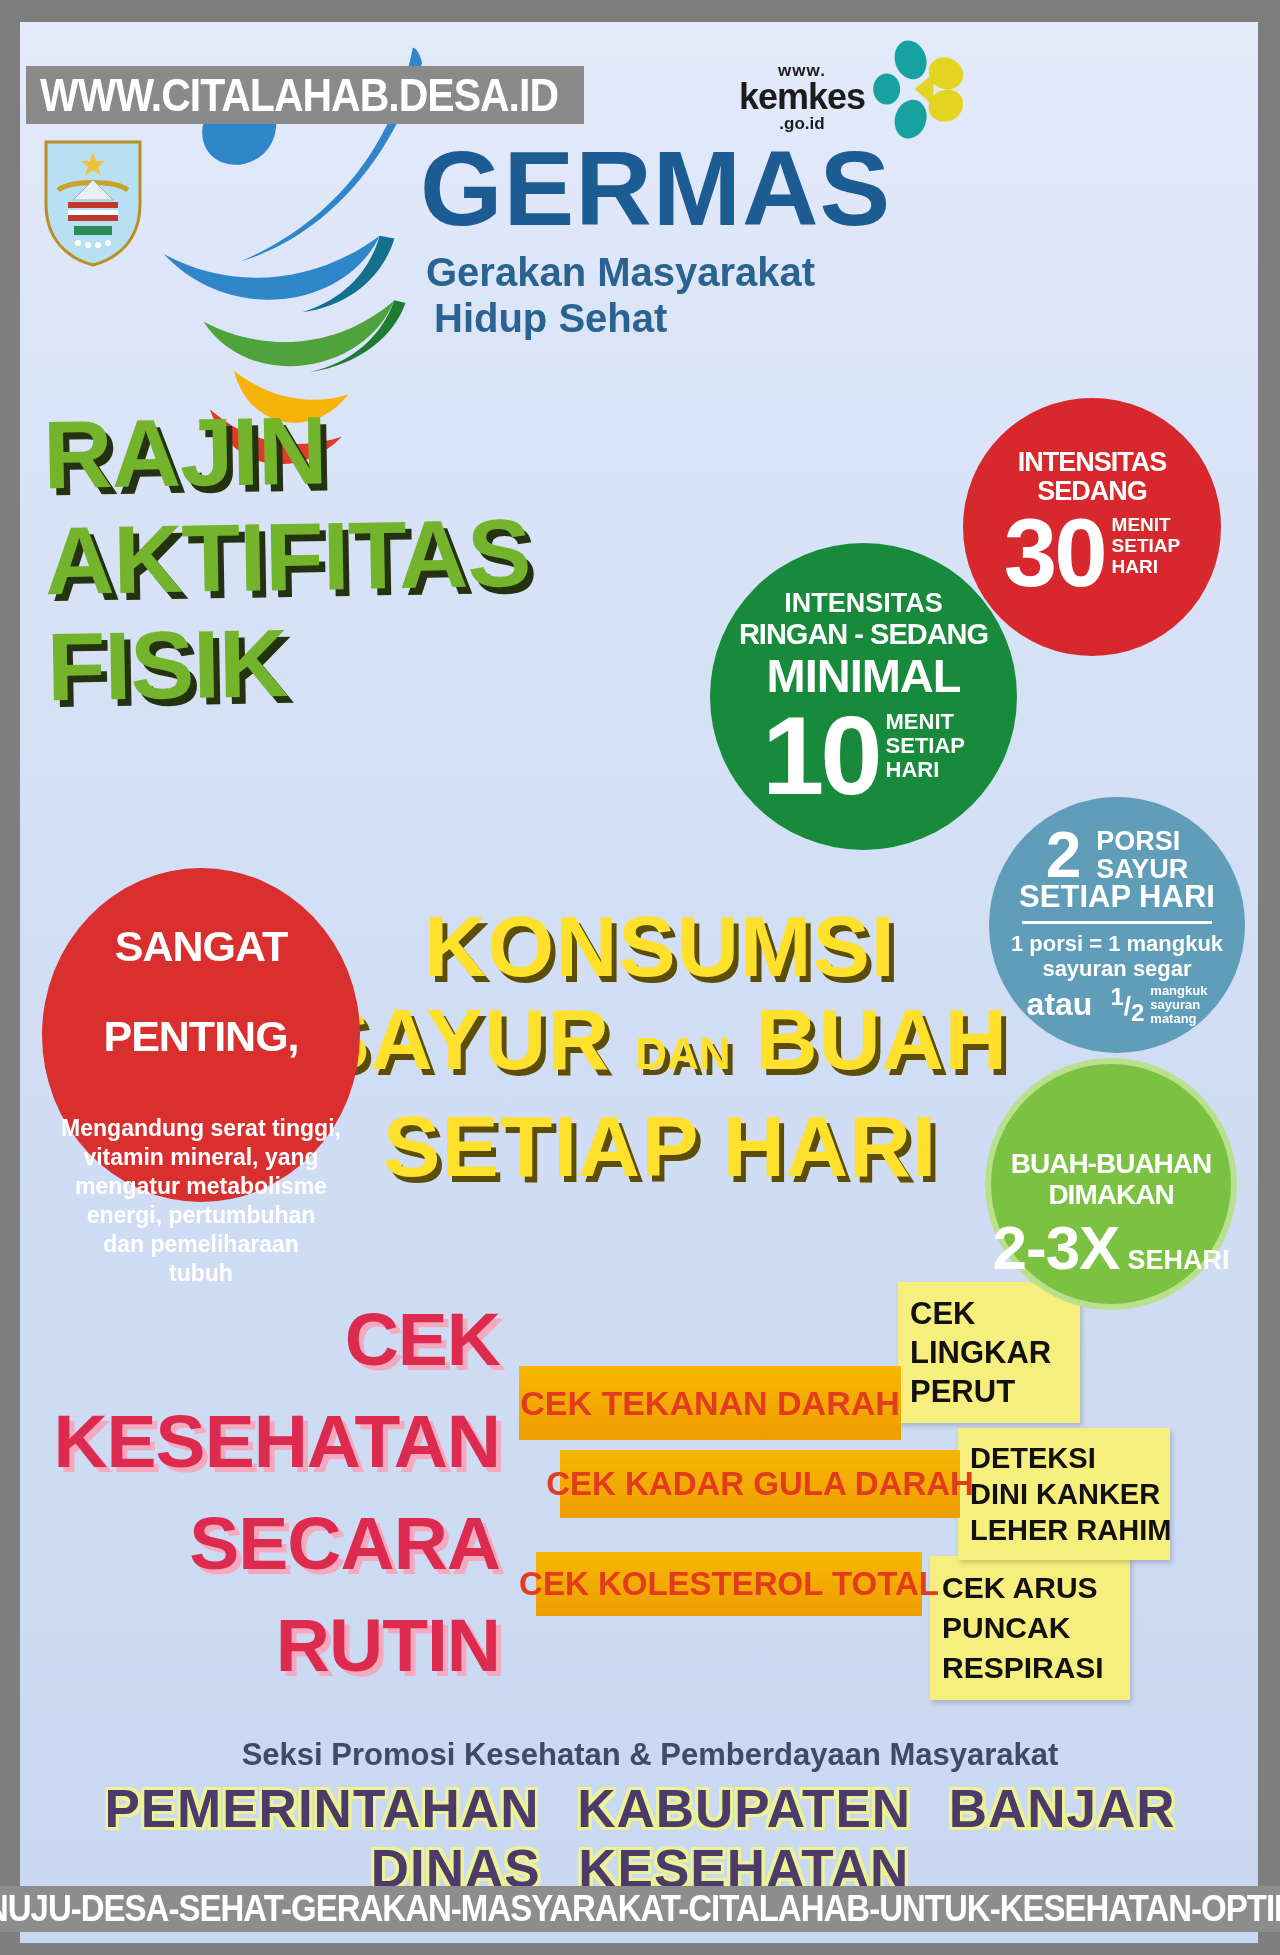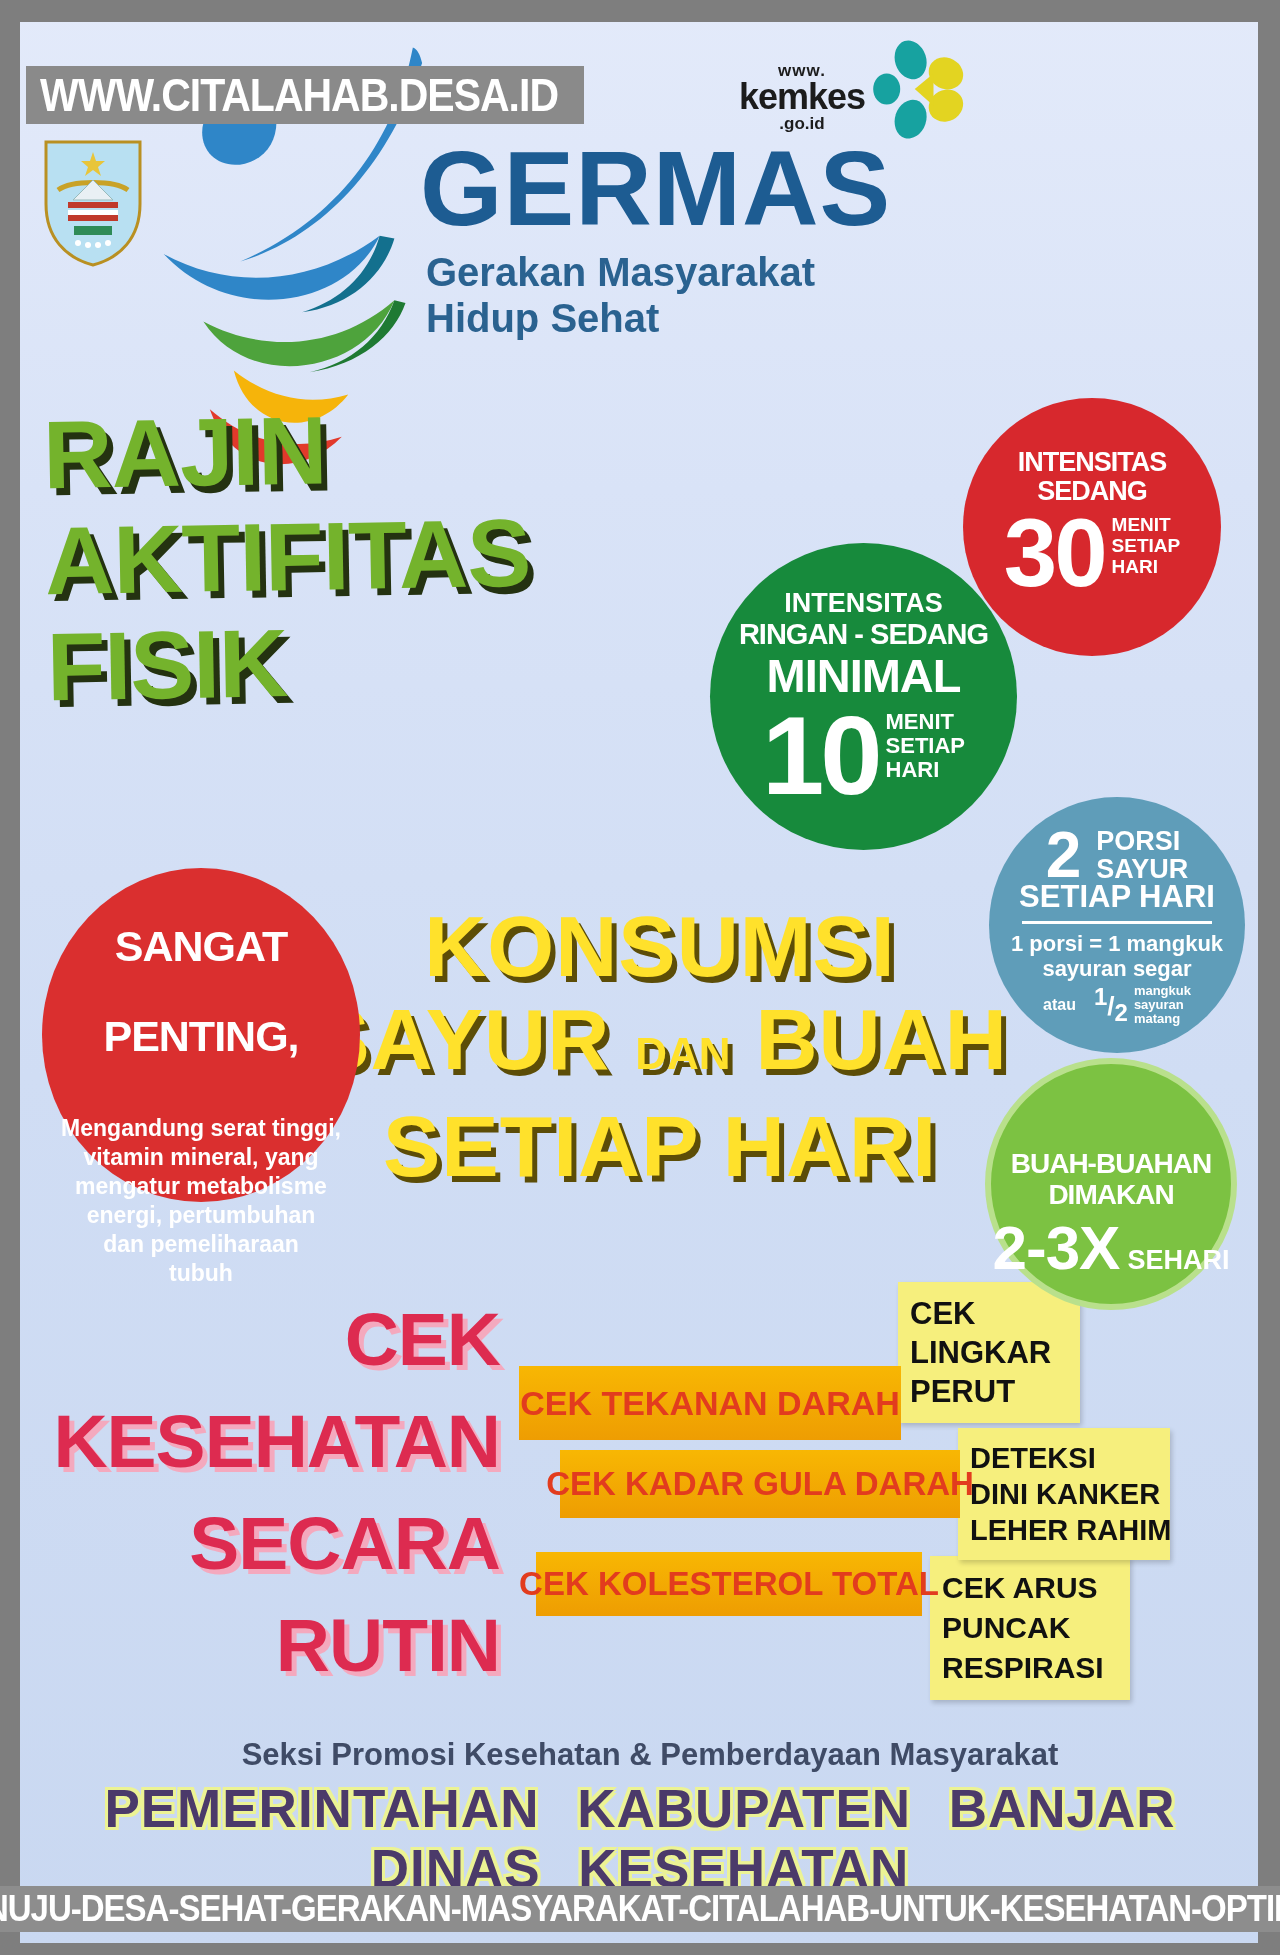--- a/index.html
+++ b/index.html
@@ -21,21 +21,21 @@
   .emblem{position:absolute;left:40px;top:138px;z-index:5;}
   .germas-figure{position:absolute;left:142px;top:40px;z-index:4;}
   .kemkes{position:absolute;left:736px;top:62px;width:132px;text-align:center;color:#1c1c1c;z-index:5;line-height:1;}
   .kemkes .www{font-size:17px;font-weight:bold;letter-spacing:1px;}
   .kemkes .name{font-size:36px;font-weight:bold;letter-spacing:-1px;}
   .kemkes .dom{font-size:17px;font-weight:bold;}
   .kemkes-icon{position:absolute;left:868px;top:36px;z-index:5;}
 
   .germas-title{position:absolute;left:420px;top:128px;font-size:106px;font-weight:bold;color:#1d5c92;letter-spacing:1px;z-index:5;}
   .germas-sub{position:absolute;left:426px;color:#2a6290;font-weight:600;font-size:40px;z-index:5;}
-  .sub1{top:250px;} .sub2{top:296px;}
+  .sub1{top:250px;} .sub2{top:296px;margin-left:8px;}
 
   .activity-heading{position:absolute;left:45px;top:398px;z-index:6;transform:rotate(-1deg);}
   .activity-heading div{
     font-size:96px;line-height:106px;font-weight:bold;color:#74b32c;letter-spacing:-1px;
     text-shadow:6px 7px 0 #243211;white-space:nowrap;
   }
 
   .circle{position:absolute;border-radius:50%;color:#fff;text-align:center;z-index:7;
     display:flex;flex-direction:column;align-items:center;box-sizing:border-box;}
   .c-red1{left:963px;top:398px;width:258px;height:258px;background:#d7282d;padding-top:50px;}
@@ -64,21 +64,21 @@
 
   .c-blue{left:989px;top:797px;width:256px;height:256px;background:#5f9db9;padding-top:30px;z-index:7;}
   .c-blue .row1{display:flex;align-items:flex-start;justify-content:center;}
   .c-blue .num{font-size:64px;font-weight:bold;line-height:56px;}
   .c-blue .pstack{text-align:left;font-weight:bold;margin-left:15px;}
   .c-blue .pstack div{font-size:27px;line-height:28px;}
   .c-blue .t3{font-size:31px;font-weight:bold;line-height:32px;margin-top:-2px;}
   .c-blue .divider{width:190px;border-top:3px solid #fff;margin:8px 0 7px 0;}
   .c-blue .b{font-size:22px;line-height:25px;font-weight:bold;}
   .c-blue .row3{display:flex;align-items:center;justify-content:center;margin-top:2px;}
-  .c-blue .atau{font-size:16px;font-weight:bold;margin-right:18px;}
+  .c-blue .atau{font-size:32px;font-weight:bold;margin-right:18px;}
   .c-blue .frac{font-size:26px;font-weight:bold;}
   .c-blue .frac sup{font-size:24px;} .c-blue .frac sub{font-size:24px;}
   .c-blue .mstack{text-align:left;font-weight:bold;margin-left:6px;}
   .c-blue .mstack div{font-size:13px;line-height:14px;}
 
   .c-green2{left:985px;top:1058px;width:252px;height:252px;background:#7cc242;border:6px solid #b9e08c;padding-top:84px;z-index:7;}
   .c-green2 .l{font-size:28px;font-weight:bold;line-height:31px;letter-spacing:-1px;}
   .c-green2 .row{display:flex;align-items:baseline;justify-content:center;margin-top:2px;}
   .c-green2 .big{font-size:62px;font-weight:bold;letter-spacing:-1px;}
   .c-green2 .small{font-size:27px;font-weight:bold;margin-left:8px;}

